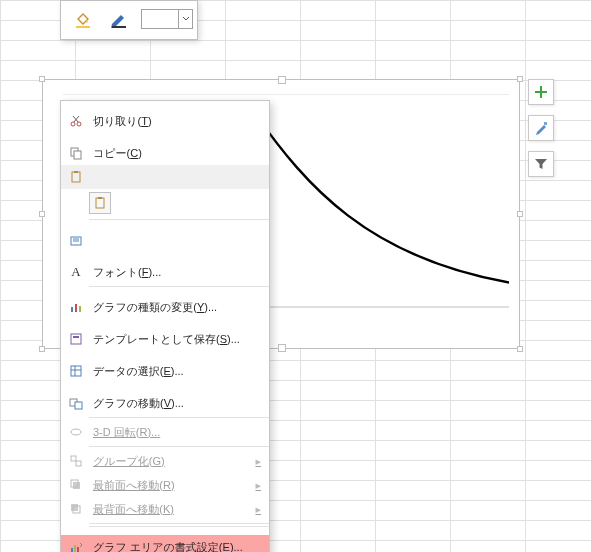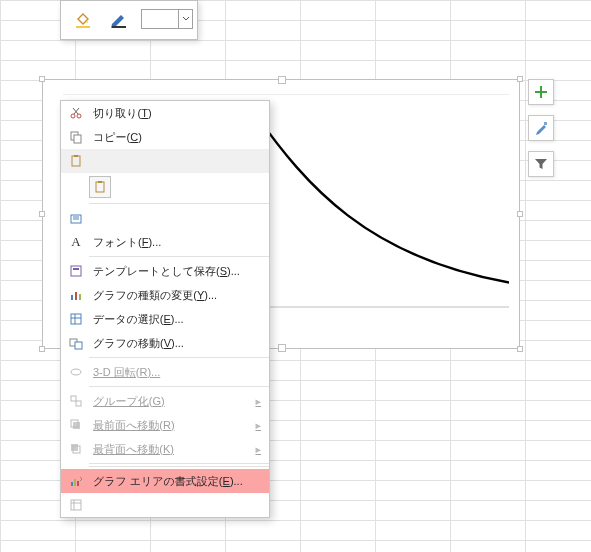--- a/index.html
+++ b/index.html
@@ -57,21 +57,21 @@
 .side-btn { width:26px; height:26px; background:#fff; border:1px solid #c8c8c8; margin-bottom:10px; display:flex; align-items:center; justify-content:center; box-shadow:1px 1px 3px rgba(0,0,0,.1); cursor:pointer; }
 
 
 .ctx {
   position:absolute; top:100px; left:60px;
   width: 210px; background:#fff; border:1px solid #c6c6c6;
   box-shadow: 3px 3px 8px rgba(0,0,0,.18);
   z-index: 30;
 }
 .ctx-row { display:flex; align-items:center; height:24px; padding:0 8px 0 4px; color:#262626; cursor:default; }
-.ctx-row.enabled { cursor:pointer; }
+.ctx-row.enabled { cursor:pointer;margin-top:8px; }
 .ctx-row.disabled { color:#a0a0a0;text-decoration:underline; }
 .ctx-row.hover { background:#fca5a5; }
 .ctx-row.sect { background:#f0f0f0; color:#555; }
 .ctx-ic { width:22px; height:18px; display:flex; align-items:center; justify-content:center; flex:0 0 22px; }
 .ctx-txt { padding-left:6px; white-space:nowrap; }
 .ctx-sep { height:1px; background:#e1e1e1; margin:2px 0 2px 28px; }
 .paste-sub { padding-left:28px; height:28px; display:flex; align-items:center; }
 .paste-box { width:22px; height:22px; border:1px solid #c0c0c0; display:flex; align-items:center; justify-content:center; background:#f7f7f7; }
 
 u { text-decoration: underline; }
@@ -202,35 +202,35 @@
   <div class="ctx-row enabled">
     <span class="ctx-ic">
         <span style="font-family:serif;font-size:13px;color:#333;">A</span>
       </span>
     <span class="ctx-txt">フォント(<u>F</u>)...</span>
   </div>
   <div class="ctx-sep"></div>
   <div class="ctx-row enabled">
     <span class="ctx-ic">
         <svg width="14" height="14">
-          <rect x="2" y="2" width="10" height="10" fill="none" stroke="#7e5fa3"></rect>
-          <rect x="4" y="4" width="6" height="2" fill="#7e5fa3"></rect>
-        </svg>
-      </span>
-    <span class="ctx-txt">テンプレートとして保存(<u>S</u>)...</span>
-  </div>
-  <div class="ctx-row enabled">
-    <span class="ctx-ic">
-        <svg width="14" height="14">
           <rect x="2" y="7" width="2" height="5" fill="#4f81bd"></rect>
           <rect x="6" y="4" width="2" height="8" fill="#c0504d"></rect>
           <rect x="10" y="6" width="2" height="6" fill="#9bbb59"></rect>
         </svg>
       </span>
     <span class="ctx-txt">グラフの種類の変更(<u>Y</u>)...</span>
+  </div>
+  <div class="ctx-row enabled">
+    <span class="ctx-ic">
+        <svg width="14" height="14">
+          <rect x="2" y="2" width="10" height="10" fill="none" stroke="#7e5fa3"></rect>
+          <rect x="4" y="4" width="6" height="2" fill="#7e5fa3"></rect>
+        </svg>
+      </span>
+    <span class="ctx-txt">テンプレートとして保存(<u>S</u>)...</span>
   </div>
   <div class="ctx-row enabled">
     <span class="ctx-ic">
         <svg width="14" height="14">
           <rect x="2" y="2" width="10" height="10" fill="none" stroke="#4f81bd"></rect>
           <path d="M2 6h10M6 2v10" stroke="#4f81bd"></path>
         </svg>
       </span>
     <span class="ctx-txt">データの選択(<u>E</u>)...</span>
   </div>

